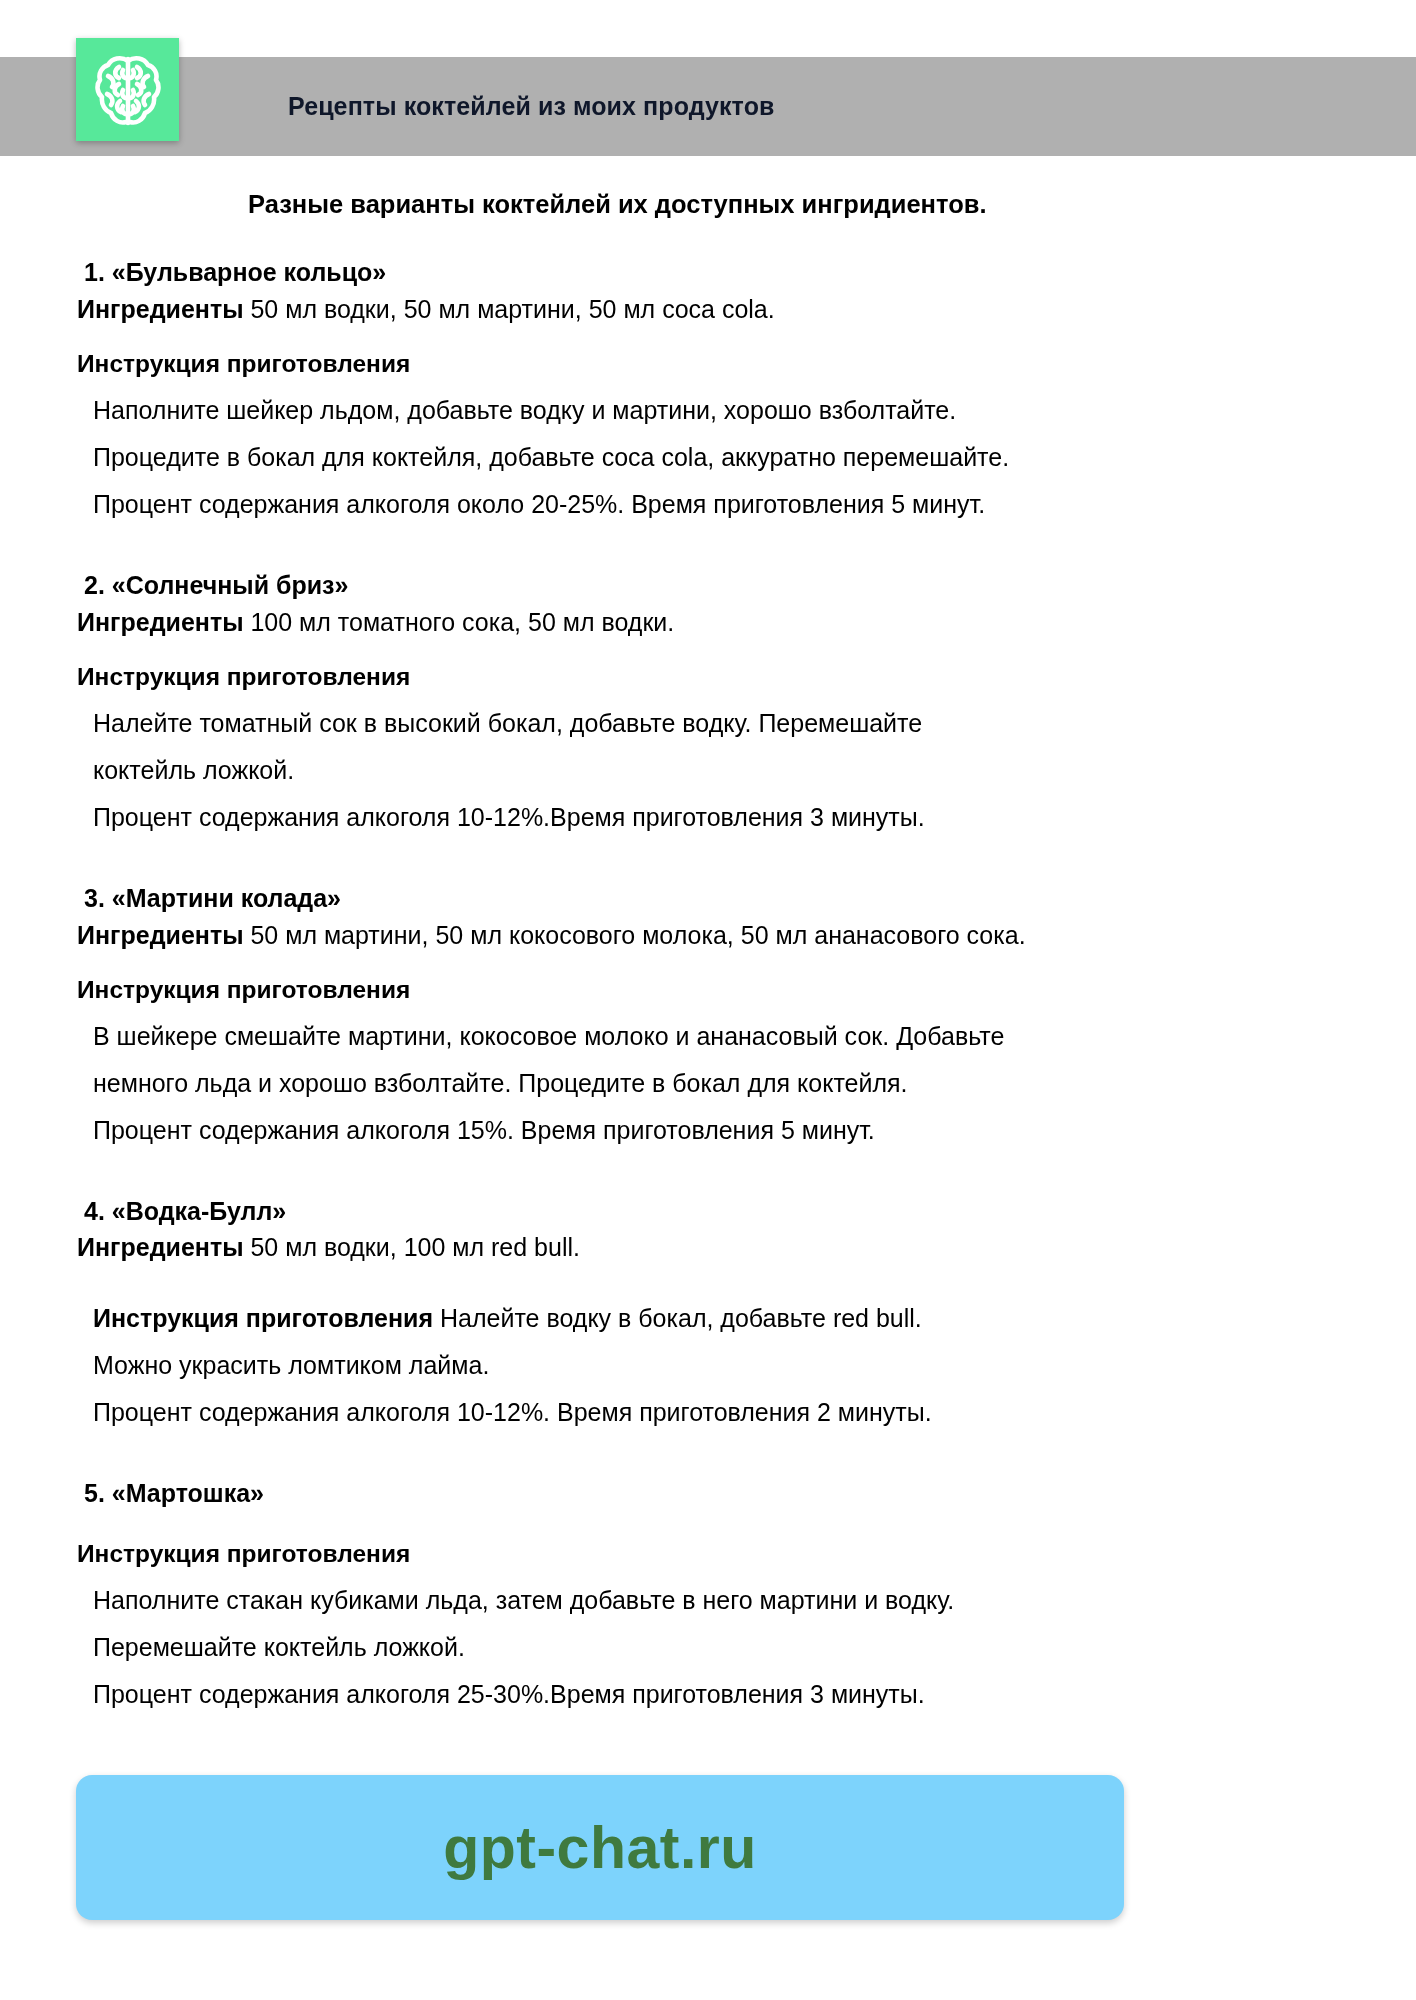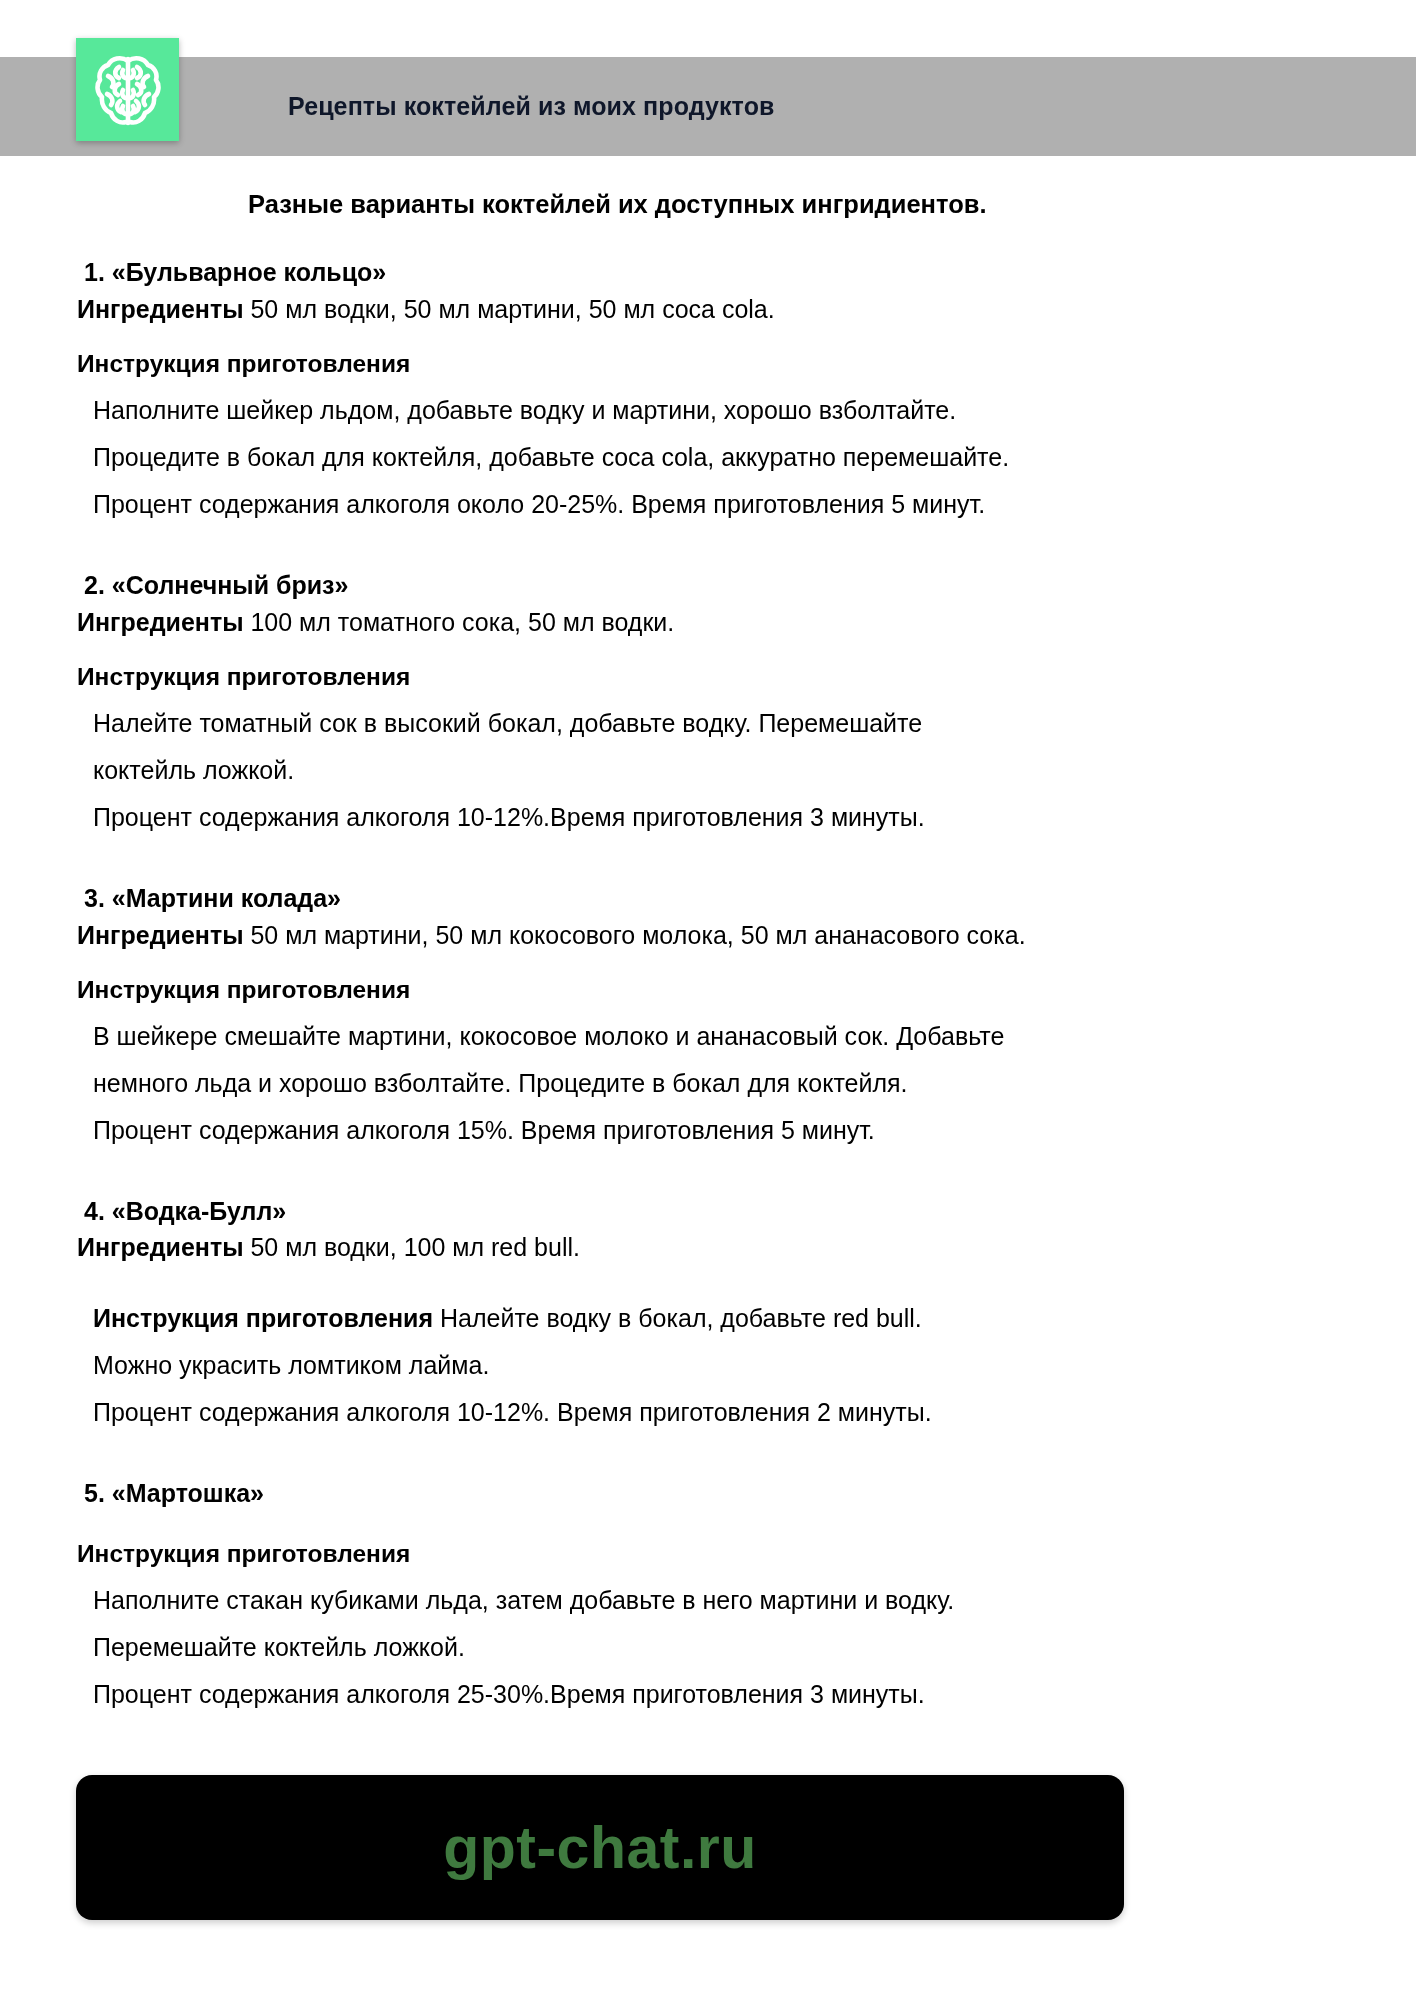--- a/index.html
+++ b/index.html
@@ -112,21 +112,21 @@
   .gap-sm { height: 24px; }
   .gap-md { height: 34px; }
 
   
   .footer-banner {
     position: absolute;
     left: 76px;
     top: 1775px;
     width: 1048px;
     height: 145px;
-    background: #000000;
+    background: #7dd3fc;
     border-radius: 16px;
     box-shadow: 0 3px 7px rgba(0,0,0,0.20);
     display: flex;
     align-items: center;
     justify-content: center;
   }
   .footer-text {
     font-size: 59px;
     font-weight: bold;
     color: #3f7a3f;

